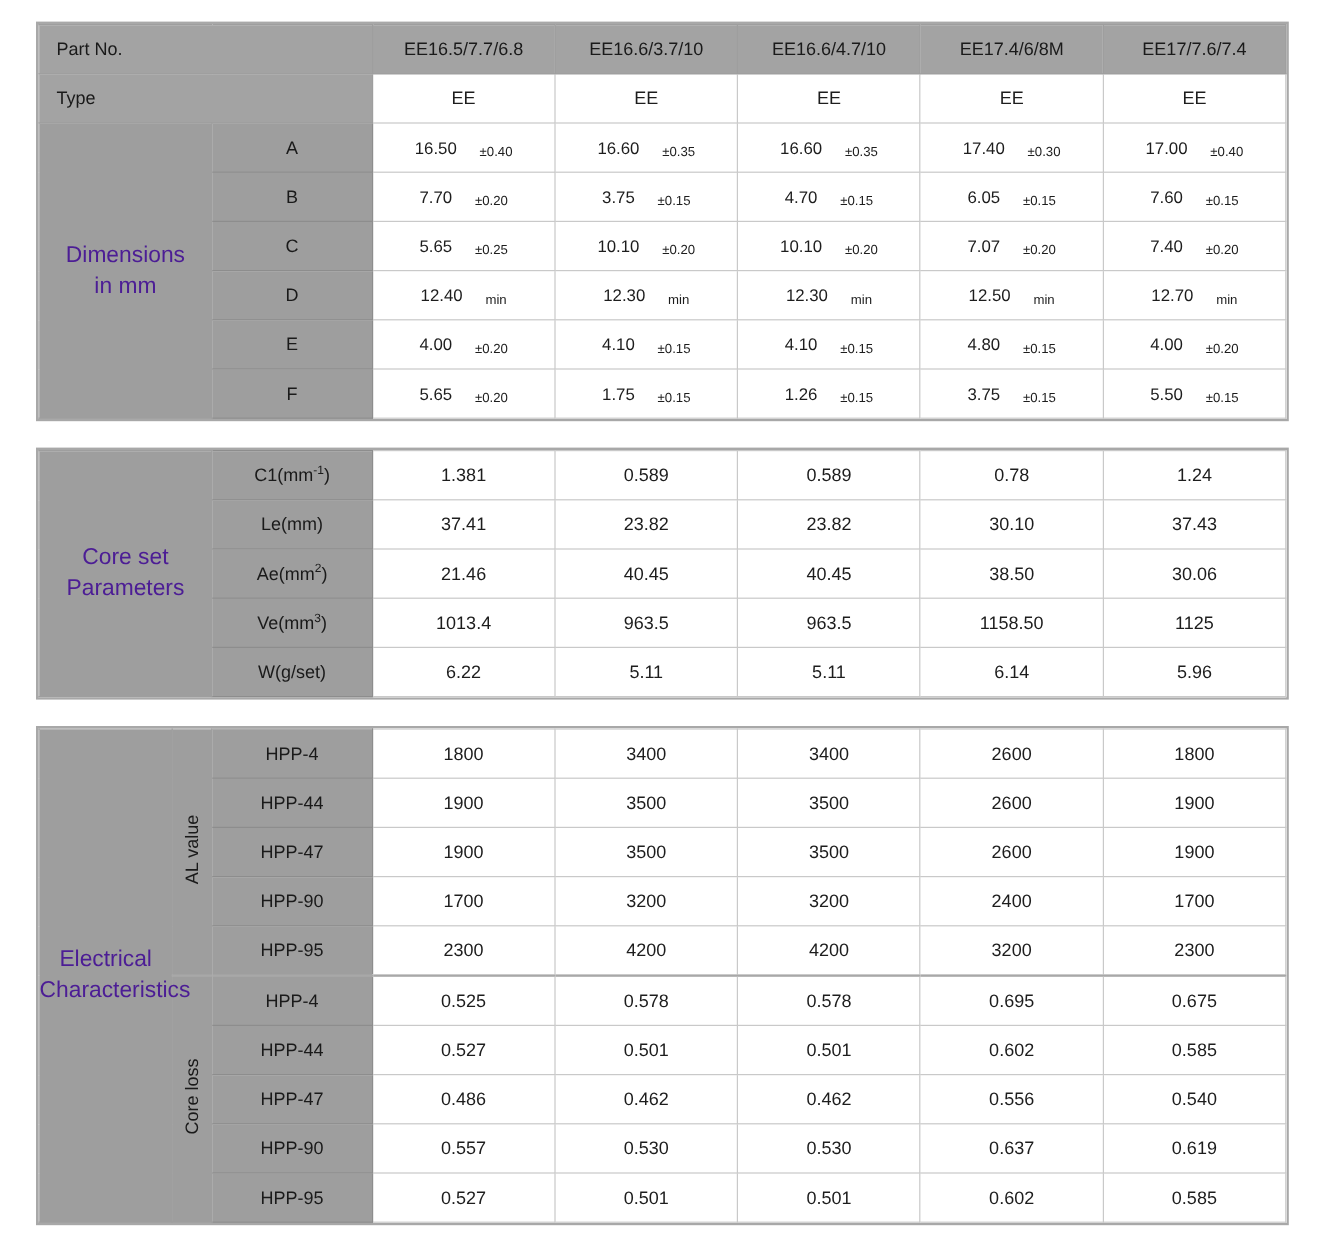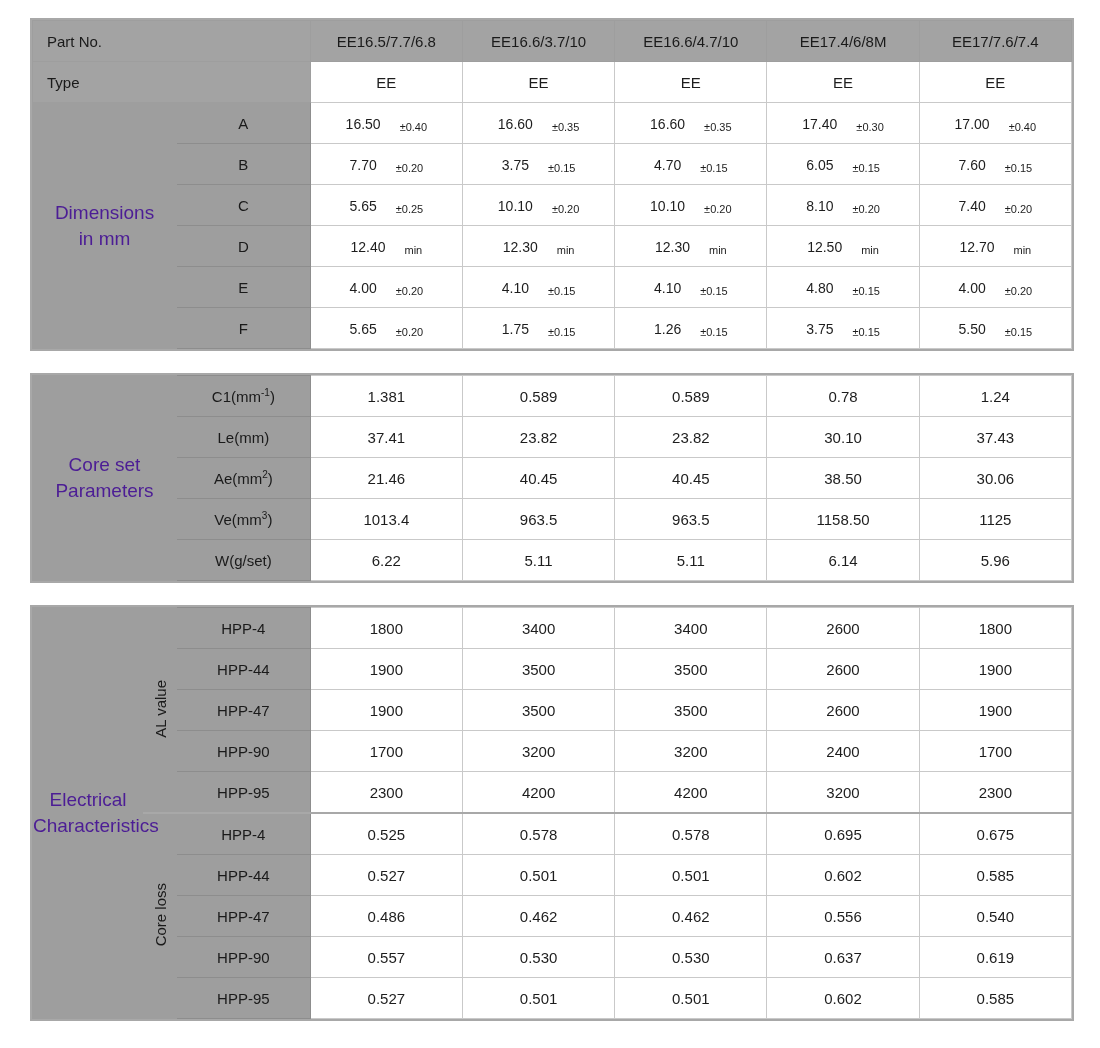--- a/index.html
+++ b/index.html
@@ -154,21 +154,21 @@
           <td class="tolcell"><span class="val-main">3.75</span><span class="val-tol">±0.15</span></td>
           <td class="tolcell"><span class="val-main">4.70</span><span class="val-tol">±0.15</span></td>
           <td class="tolcell"><span class="val-main">6.05</span><span class="val-tol">±0.15</span></td>
           <td class="tolcell"><span class="val-main">7.60</span><span class="val-tol">±0.15</span></td>
         </tr>
         <tr>
           <td class="rowlbl">C</td>
           <td class="tolcell"><span class="val-main">5.65</span><span class="val-tol">±0.25</span></td>
           <td class="tolcell"><span class="val-main">10.10</span><span class="val-tol">±0.20</span></td>
           <td class="tolcell"><span class="val-main">10.10</span><span class="val-tol">±0.20</span></td>
-          <td class="tolcell"><span class="val-main">8.10</span><span class="val-tol">±0.20</span></td>
+          <td class="tolcell"><span class="val-main">7.07</span><span class="val-tol">±0.20</span></td>
           <td class="tolcell"><span class="val-main">7.40</span><span class="val-tol">±0.20</span></td>
         </tr>
         <tr>
           <td class="rowlbl">D</td>
           <td class="tolcell"><span class="val-main">12.40</span><span class="val-tol">min</span></td>
           <td class="tolcell"><span class="val-main">12.30</span><span class="val-tol">min</span></td>
           <td class="tolcell"><span class="val-main">12.30</span><span class="val-tol">min</span></td>
           <td class="tolcell"><span class="val-main">12.50</span><span class="val-tol">min</span></td>
           <td class="tolcell"><span class="val-main">12.70</span><span class="val-tol">min</span></td>
         </tr>

